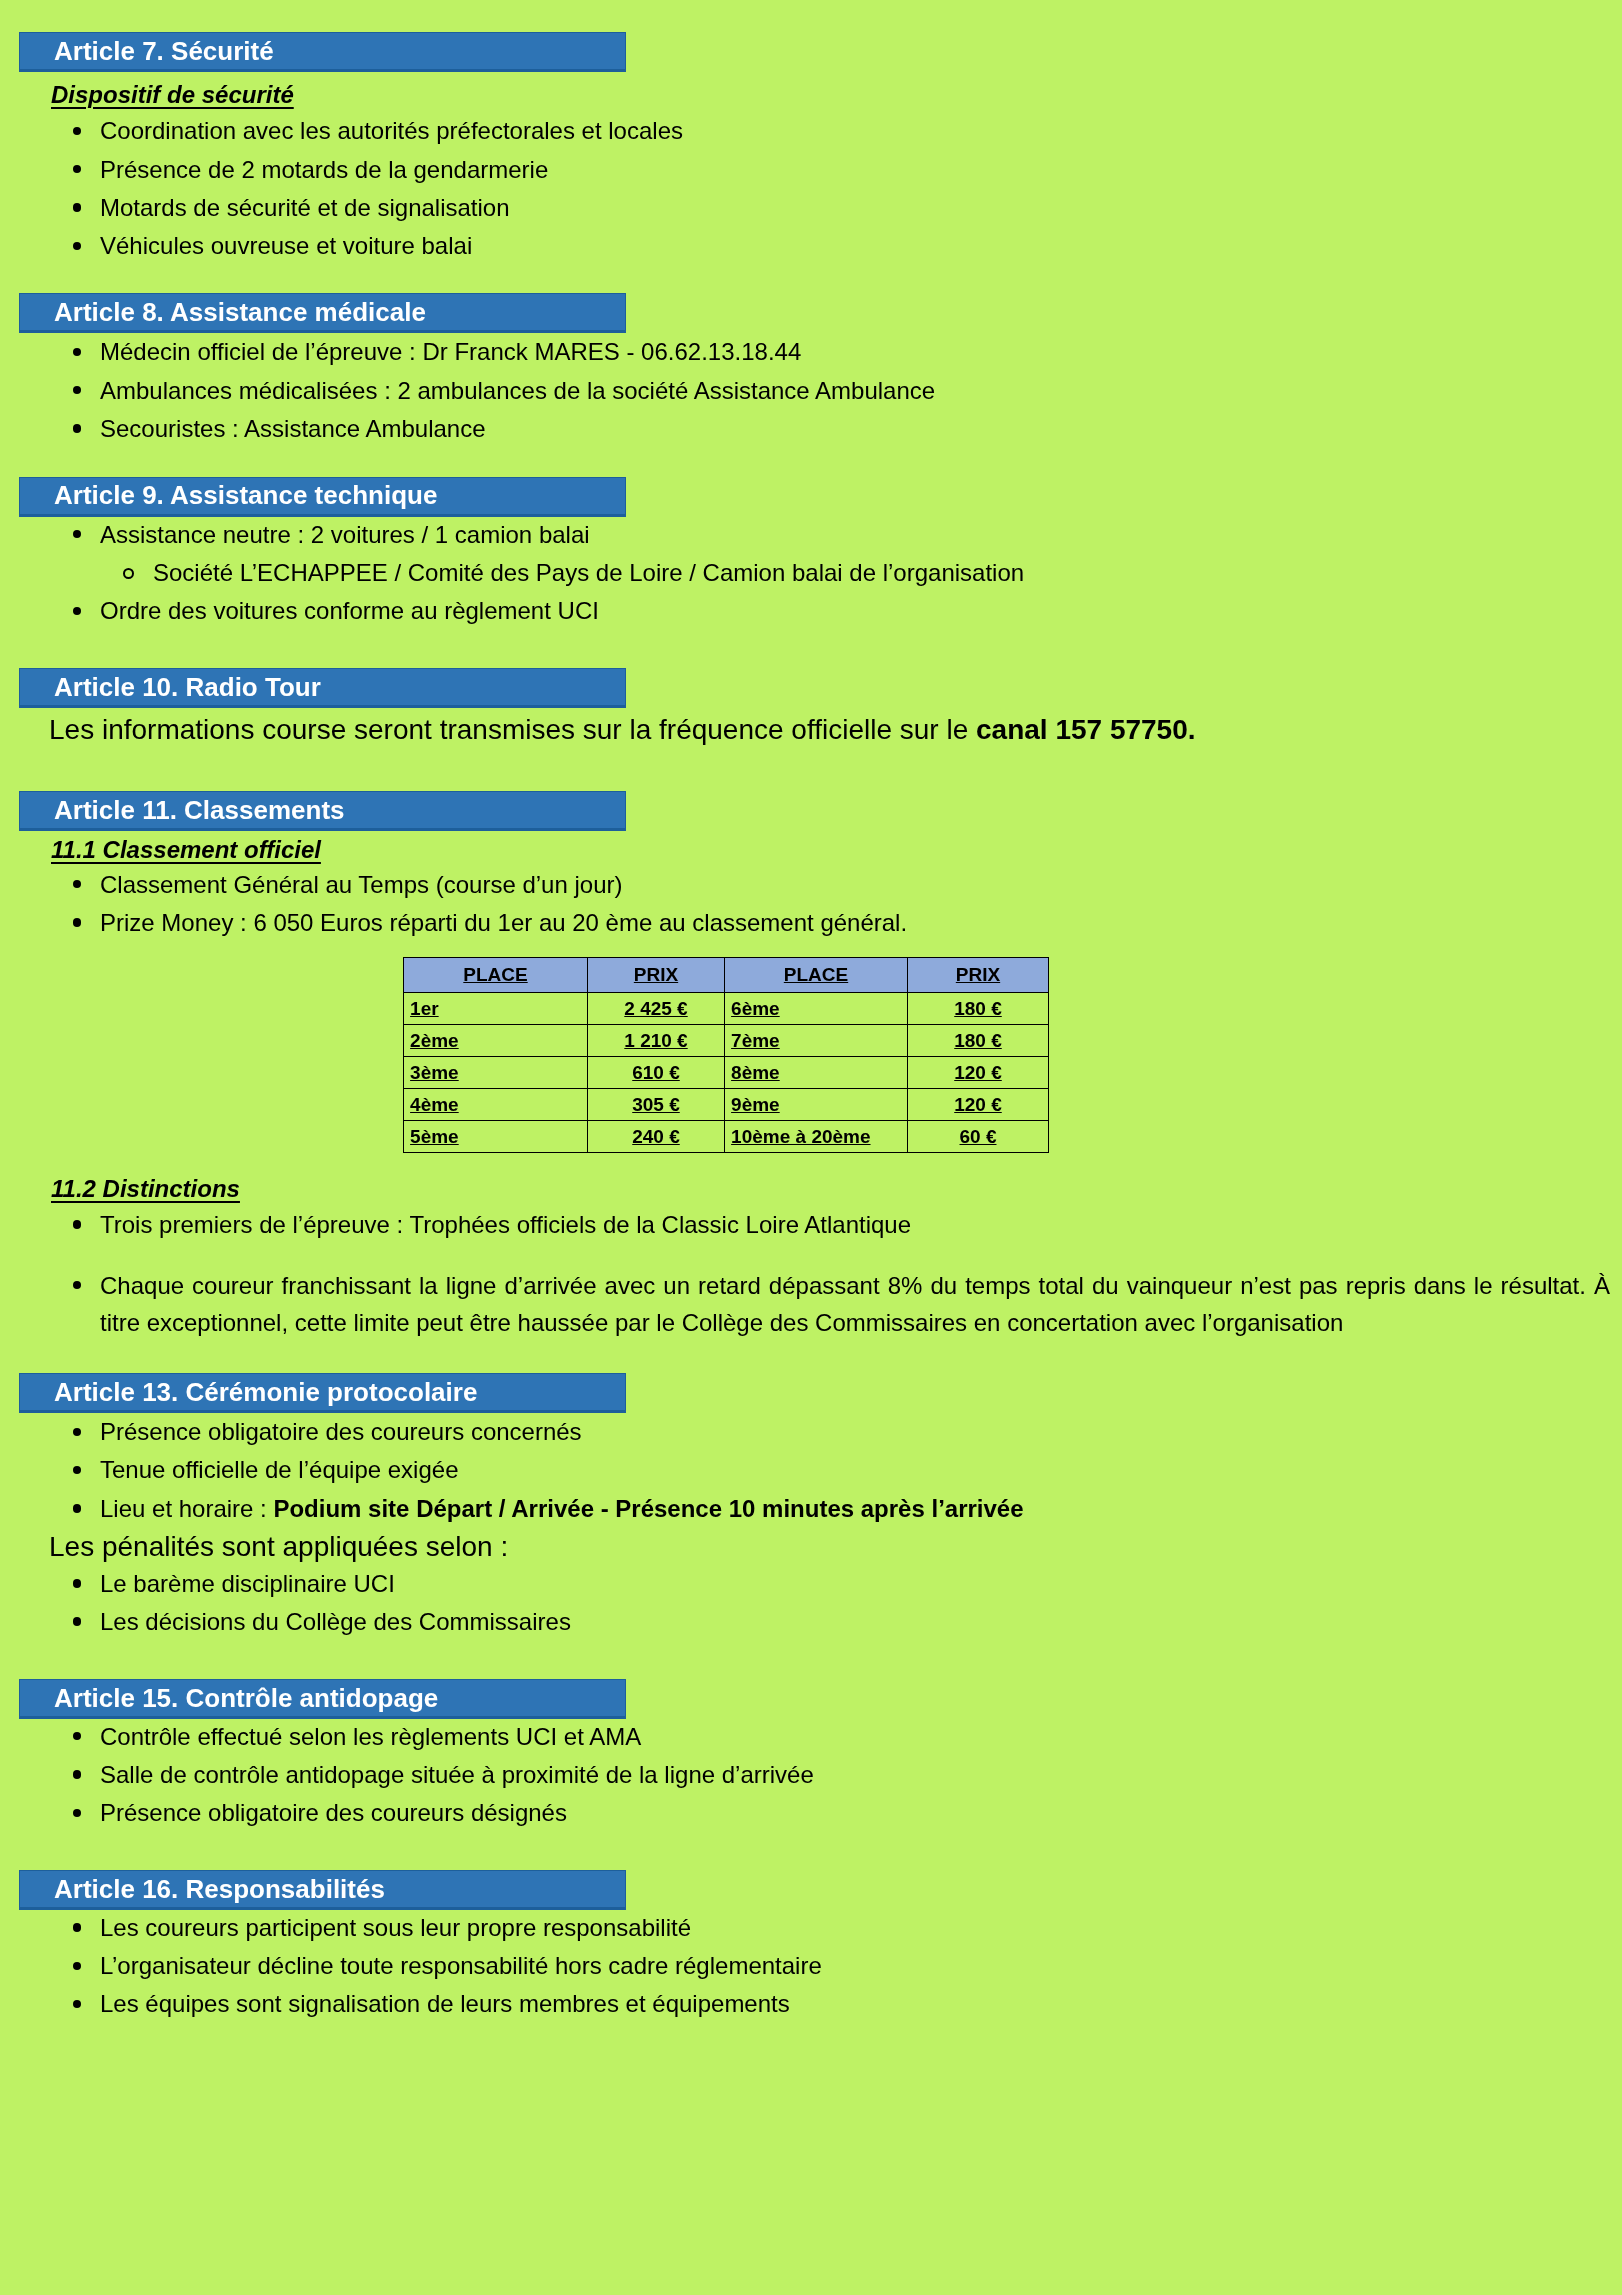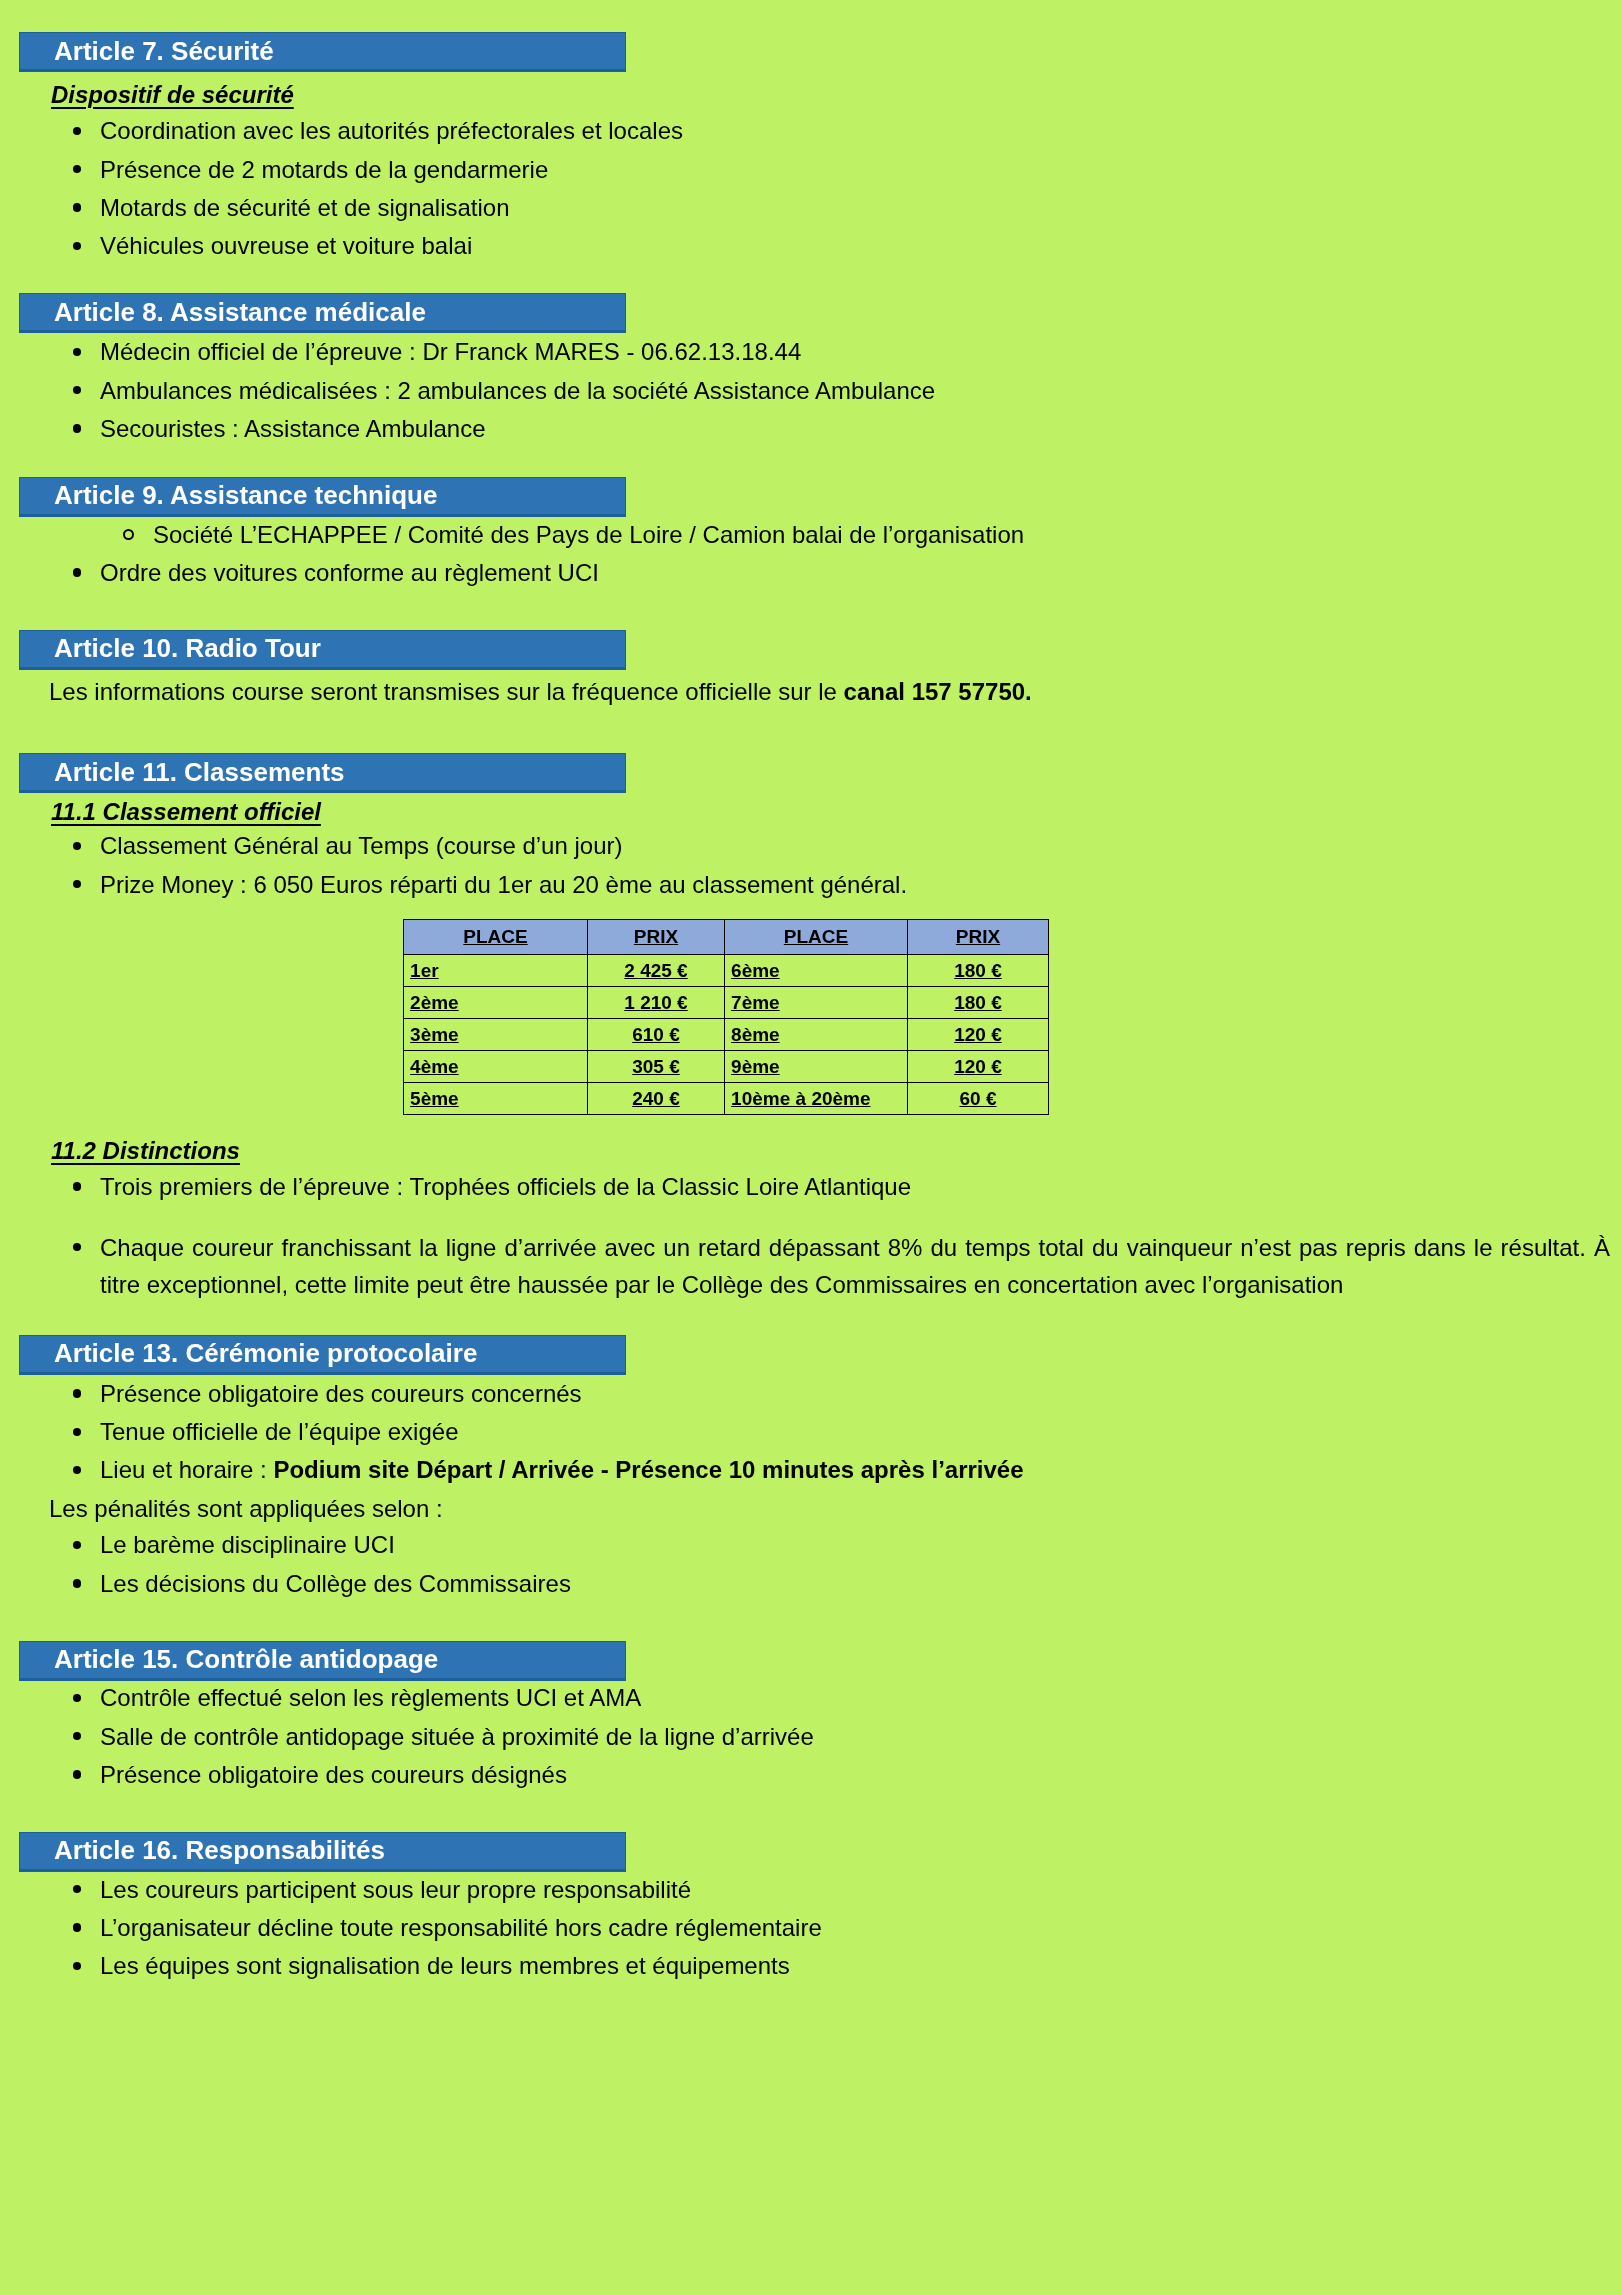--- a/index.html
+++ b/index.html
@@ -71,21 +71,21 @@
     top: 7.7px;
   }
   ul.blist li.justified {
     text-align: justify;
     line-height: 37px;
   }
   ul.blist li.justified::before { top: 14px; }
   .para {
     margin-left: 49px;
     margin-right: 15.3px;
-    font-size: 24px;
+    font-size: 28px;
     line-height: 26px;
   }
   .bold { font-weight: bold; }
   table.prize {
     margin-left: 403px;
     border-collapse: collapse;
     font-size: 19px;
     font-weight: bold;
     table-layout: fixed;
     text-decoration: underline;
@@ -128,20 +128,21 @@
   <ul class="blist" style="margin-top:6.1px">
     <li><span>Médecin officiel de l’épreuve : Dr Franck MARES - 06.62.13.18.44</span></li>
     <li><span>Ambulances médicalisées : 2 ambulances de la société Assistance Ambulance</span></li>
     <li><span>Secouristes : Assistance Ambulance</span></li>
   </ul>
 
   <div class="bar" style="margin-top:35px">
     <span>Article 9. Assistance technique</span>
   </div>
   <ul class="blist" style="margin-top:4.6px">
+    <li><span>Assistance neutre : 2 voitures / 1 camion balai</span></li>
     <li class="sublevel"><span>Société L’ECHAPPEE / Comité des Pays de Loire / Camion balai de l’organisation</span></li>
     <li><span>Ordre des voitures conforme au règlement UCI</span></li>
   </ul>
 
   <div class="bar" style="margin-top:44px">
     <span>Article 10. Radio Tour</span>
   </div>
   <div class="para" style="margin-top:9.2px">
     <span>Les informations course seront transmises sur la fréquence officielle sur le </span><span class="bold">canal 157 57750.</span>
   </div>

